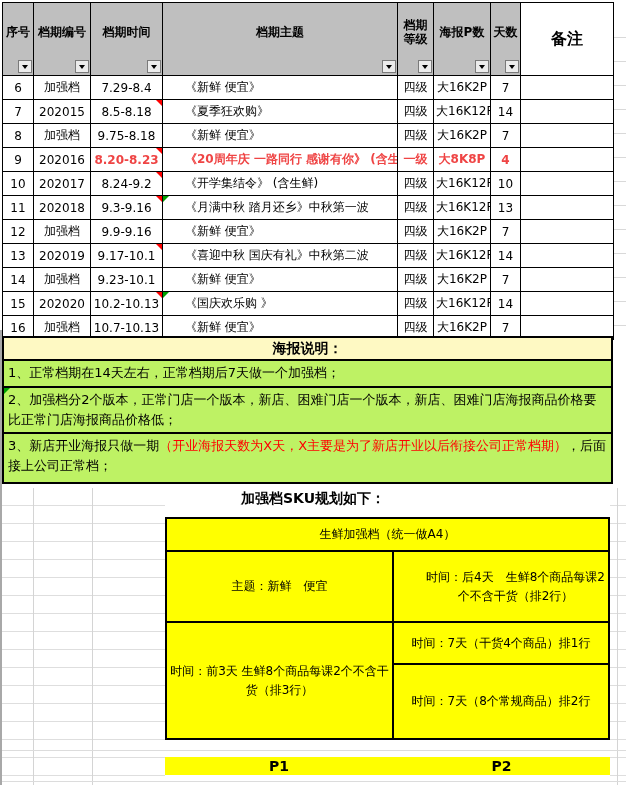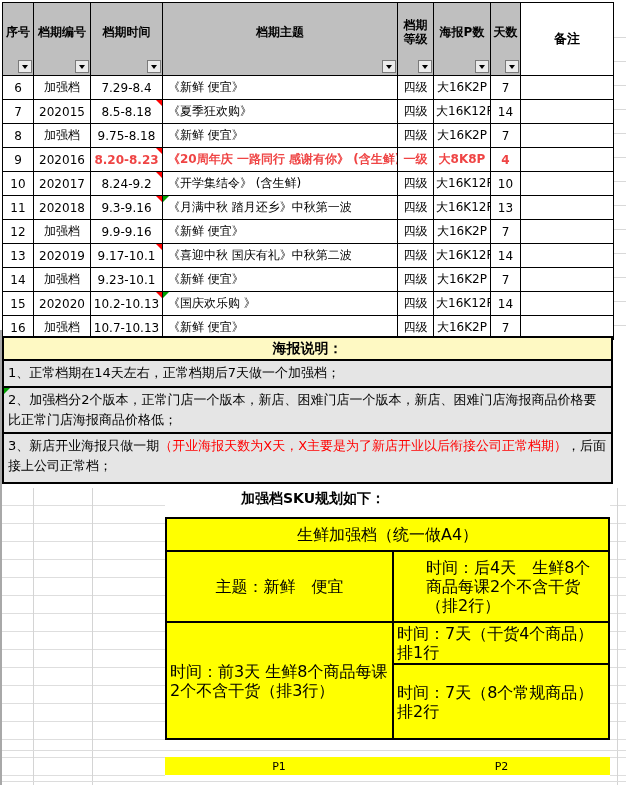--- a/index.html
+++ b/index.html
@@ -26,65 +26,65 @@
   .hline{position:absolute;left:0;width:626px;height:1px;background:#dcdcdc;}
   #left-edge-bar{position:absolute;left:0;top:330px;width:2px;height:455px;background:#a8a8a8;}
 
   
   #schedule{position:absolute;left:2px;top:2px;border-collapse:collapse;
             table-layout:fixed;width:611px;}
   #schedule th,#schedule td{border:1px solid #000;overflow:hidden;white-space:nowrap;}
   #schedule th{background:#bfbfbf;font-size:12px;font-weight:bold;height:58px;
                position:relative;vertical-align:middle;text-align:center;
                padding:0 1px 14px 1px;line-height:14px;white-space:normal;}
-  #schedule th.th-remark{background:#fff;font-size:13px;padding-bottom:0;}
+  #schedule th.th-remark{background:#fff;font-size:16px;padding-bottom:0;}
   #schedule td{height:23px;font-size:12px;text-align:center;padding:0 2px;
                position:relative;background:#fff;}
-  #schedule td.c-topic{text-align:left;padding-left:5px;}
+  #schedule td.c-topic{text-align:left;padding-left:22px;}
   #schedule td.hl{color:#ef4444;font-weight:bold;}
   .filter-btn{position:absolute;right:1px;bottom:2px;width:14px;height:13px;
       background:#ececec;border:1px solid #7a7a7a;box-sizing:border-box;
       display:flex;align-items:center;justify-content:center;}
   .filter-btn::after{content:"";width:0;height:0;border:3px solid transparent;
       border-top:4px solid #000;margin-top:3px;}
   .red-tri{position:absolute;top:0;right:0;width:0;height:0;
       border-left:6px solid transparent;border-top:6px solid #f00;}
   .green-tri{position:absolute;top:0;left:0;width:0;height:0;
       border-right:6px solid transparent;border-top:6px solid #00a000;}
 
   
   #notes{position:absolute;left:2px;top:336px;width:607px;border:2px solid #000;}
   #notes .note-title{background:#fef9c3;font-size:14px;font-weight:bold;text-align:center;
       height:21px;line-height:21px;}
-  #notes .note-row{background:#e5e5e5;font-size:13px;line-height:20px;
+  #notes .note-row{background:#bef264;font-size:13px;line-height:20px;
       padding:2px 3px 2px 4px;border-top:2px solid #000;position:relative;}
   #note-1{height:21px;line-height:21px;}
   #note-2{height:40px;}
   #note-3{height:44px;line-height:22px;}
   .red-text{color:#f00;}
 
   
   #sku-heading{position:absolute;left:0;top:490px;width:626px;text-align:center;
       font-size:14px;font-weight:bold;}
   #sku{position:absolute;left:165px;top:517px;width:441px;height:219px;
       border:2px solid #000;display:grid;
       grid-template-columns:227px 214px;grid-template-rows:33px 71px 42px 73px;}
   #sku>div{background:#ffff00;display:flex;align-items:center;justify-content:center;
-      text-align:left;font-size:16px;line-height:19px;box-sizing:border-box;padding:0 3px;}
+      text-align:center;font-size:12px;line-height:19px;box-sizing:border-box;padding:0 3px;}
   #sku .sku-title{grid-column:1/3;border-bottom:2px solid #000;}
   #sku .sku-theme{border-right:2px solid #000;border-bottom:2px solid #000;}
   #sku .sku-a{border-bottom:2px solid #000;padding-left:32px;}
   #sku .sku-b{grid-row:3/5;border-right:2px solid #000;}
   #sku .sku-c{border-bottom:2px solid #000;}
 
   
   #footer-strip{position:absolute;left:165px;top:757px;width:445px;height:18px;
       display:flex;background:#ffff00;}
   #footer-strip div{flex:0 0 auto;display:flex;align-items:center;justify-content:center;
-      font-weight:normal;font-size:11px;}
+      font-weight:bold;font-size:14px;}
   #p1-cell{width:228px;} #p2-cell{width:217px;}
 </style>
 </head>
 <body>
 
 <div class="grid-fill" id="grid-top-right"></div>
 <div class="grid-fill" id="grid-bottom-left"></div>
 <div class="grid-fill" id="grid-bottom-right"></div>
 <div class="hline" style="top:750px"></div>
 <div class="hline" style="top:781px"></div>

